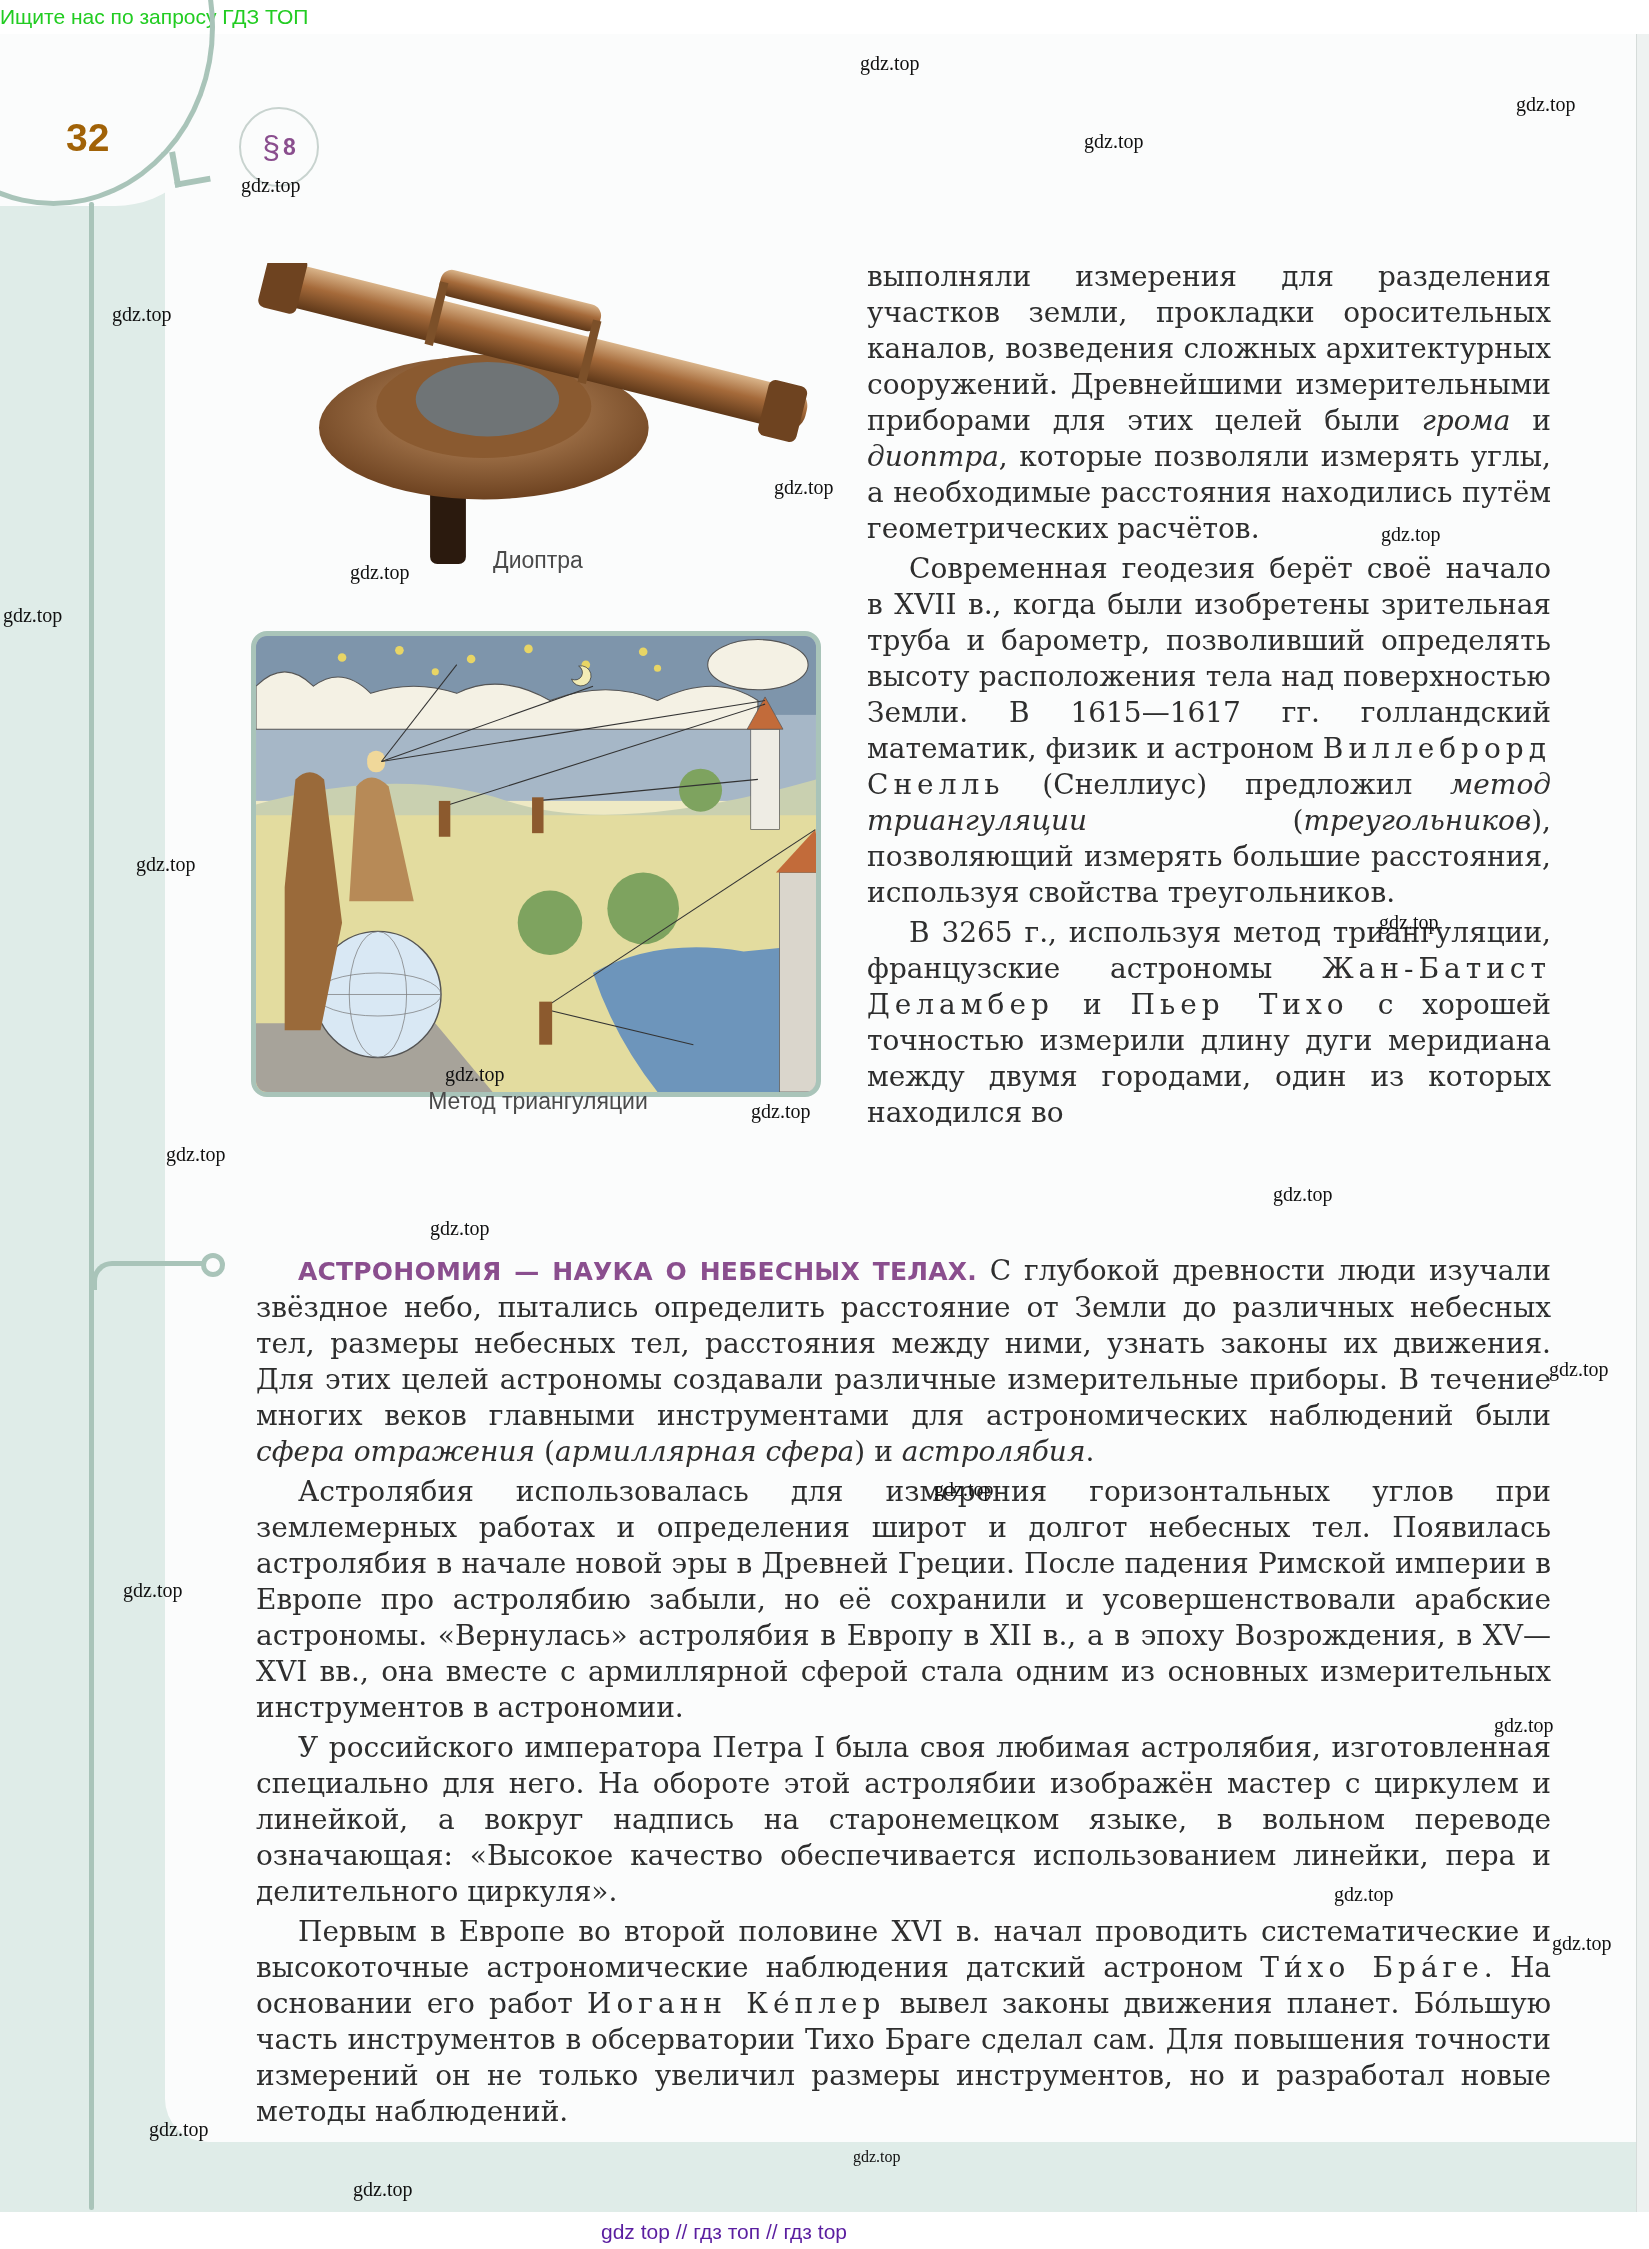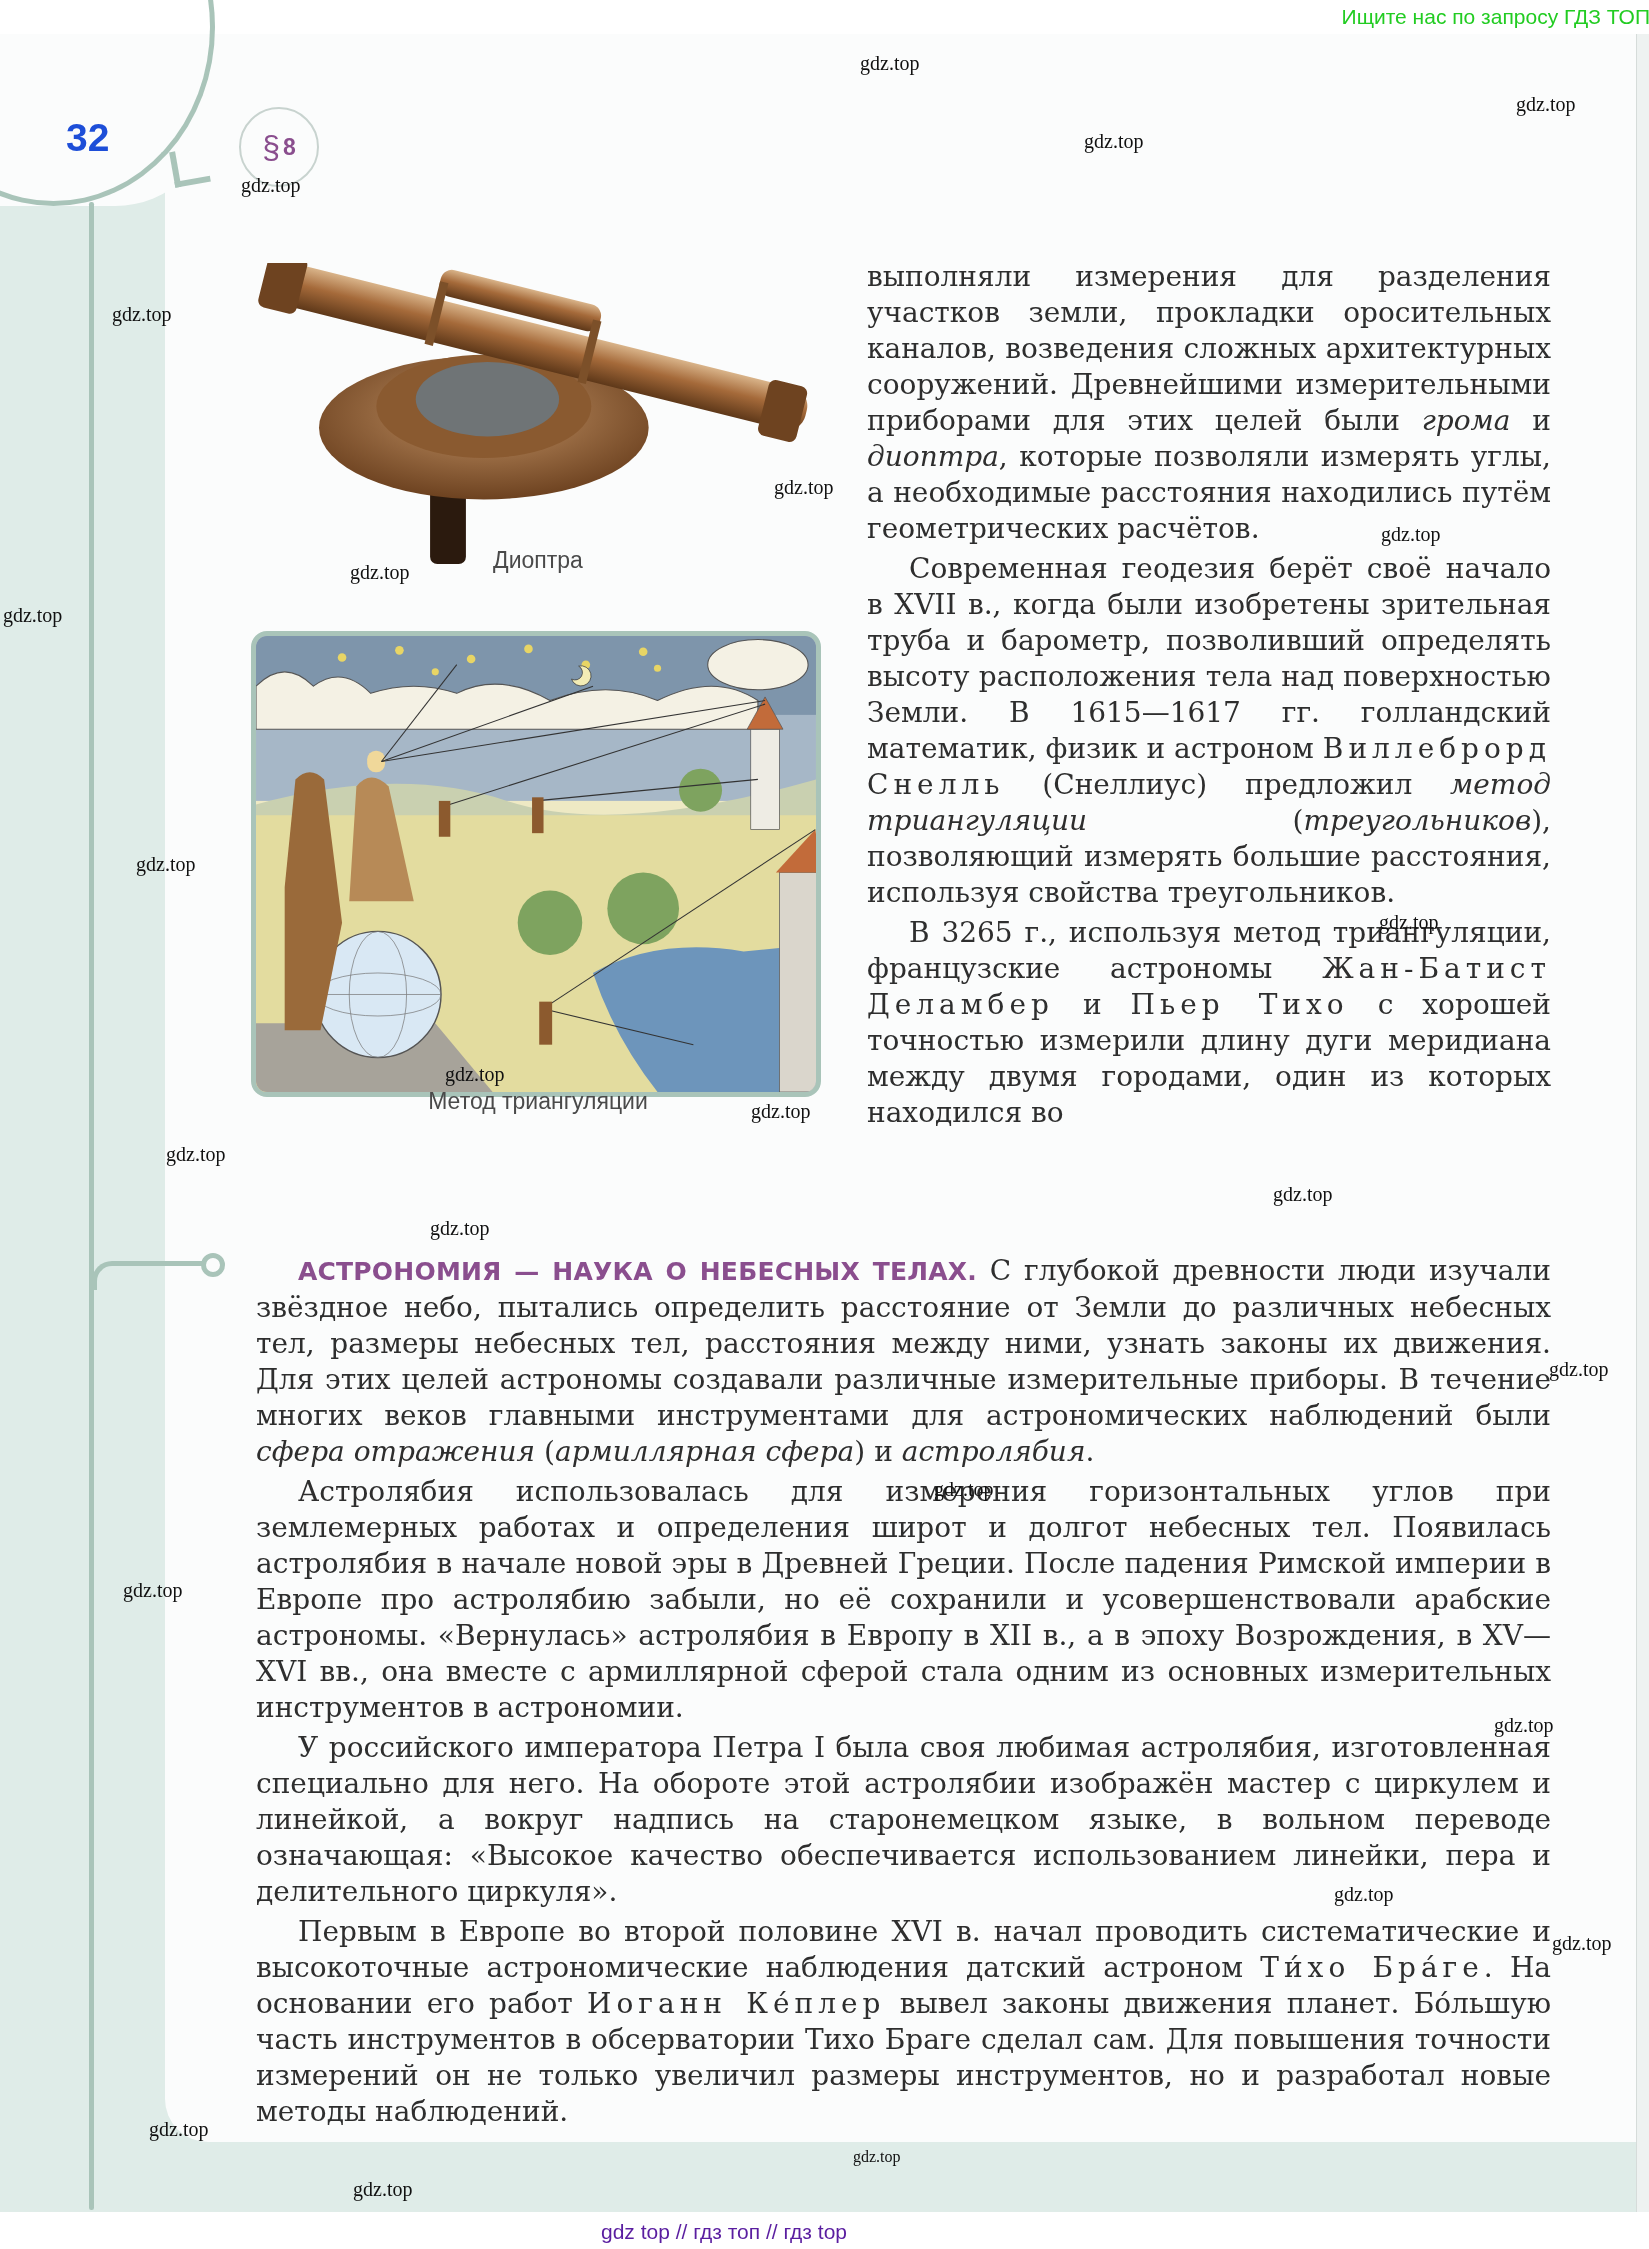--- a/index.html
+++ b/index.html
@@ -1,32 +1,32 @@
 <!DOCTYPE html>
 <html style="font-size:11.5px"><head>
 <meta charset="utf-8">
 <style>
   * { box-sizing: border-box; margin: 0; padding: 0; }
   html, body { width: 1650px; height: 2250px; background: #ffffff; overflow: hidden; }
   body { position: relative; font-family: "DejaVu Serif", serif; color: #2a2a2a; }
 
-  .top-banner { position: absolute; top: 0; left: 0; width: 1650px; height: 34px; text-align: right; font-family: "Liberation Sans", sans-serif; font-size: 21px; color: #22cc22; line-height: 34px; }
+  .top-banner { position: absolute; top: 0; left: 0; width: 1650px; height: 34px; text-align: left; font-family: "Liberation Sans", sans-serif; font-size: 21px; color: #22cc22; line-height: 34px; }
   .bottom-banner { position: absolute; top: 2213px; left: 0; width: 1448px; height: 37px; text-align: center; font-family: "Liberation Sans", sans-serif; font-size: 21px; color: #5a1ea0; line-height: 37px; }
 
   .page { position: absolute; top: 34px; left: 0; width: 1650px; height: 2178px; background: #dfece8; }
   .page-white { position: absolute; top: 0; left: 165px; width: 1471px; height: 2108px; background: #fbfcfc; border-bottom-left-radius: 43px; }
   .page-edge { position: absolute; top: 0; left: 1636px; width: 13.6px; height: 2178px; background: #eef2f1; border-left: 0.7px solid #d6dcda; }
   .corner-white { position: absolute; top: 0; left: 0; width: 215px; height: 172px; background: #fbfcfc; border-bottom-right-radius: 100px; border-bottom-left-radius: 0; }
   .corner-arc { position: absolute; top: -186px; left: -108px; width: 323px; height: 358px; border: 5px solid #a9c4b9; border-radius: 50%; border-top-color: transparent; border-left-color: transparent; }
   .margin-line { position: absolute; top: 168px; left: 89px; width: 5px; height: 2008px; background: #a9c4b9; border-radius: 2.2px; }
   .arrow-head { position: absolute; top: 115px; left: 172px; width: 36px; height: 36px; border-left: 6.5px solid #a9c4b9; border-bottom: 6.5px solid #a9c4b9; transform: rotate(-10deg); }
   .branch { position: absolute; top: 1227px; left: 92px; width: 111px; height: 29px; border-top: 5px solid #a9c4b9; border-left: 5px solid #a9c4b9; border-top-left-radius: 20px; }
   .branch-ring { position: absolute; top: 1219px; left: 201px; width: 24.4px; height: 24.4px; border: 5px solid #a9c4b9; border-radius: 50%; background: #fbfcfc; }
 
-  .page-number { position: absolute; top: 82px; left: 66px; font-family: "Liberation Sans", sans-serif; font-weight: bold; font-size: 39px; color: #1d4ed8; }
+  .page-number { position: absolute; top: 82px; left: 66px; font-family: "Liberation Sans", sans-serif; font-weight: bold; font-size: 39px; color: #a16207; }
   .section-badge { position: absolute; top: 73px; left: 239px; width: 80px; height: 80px; border: 2.2px solid #c8d3cf; border-radius: 50%; display: flex; align-items: center; justify-content: center; font-family: "Liberation Sans", sans-serif; color: #8a4e8e; }
   .section-badge .sym { font-size: 32px; }
   .section-badge .num { font-size: 23px; font-weight: bold; margin-left: 2.9px; }
   .section-title { position: absolute; top: 92px; left: 333px; font-family: "Liberation Sans", sans-serif; font-size: 30px; color: #3a3a3a; white-space: nowrap; letter-spacing: 0.2px; }
 
   .figure { position: absolute; }
   .caption { position: absolute; font-family: "Liberation Sans", sans-serif; font-size: 23px; color: #4a4a4a; text-align: center; }
 
   .dioptra { top: 229px; left: 247px; width: 574px; height: 301px; }
   .triang-frame { position: absolute; top: 597px; left: 251px; width: 570px; height: 466px; border: 5px solid #a9c4b9; border-radius: 16px; overflow: hidden; background: #eee9c4; }

